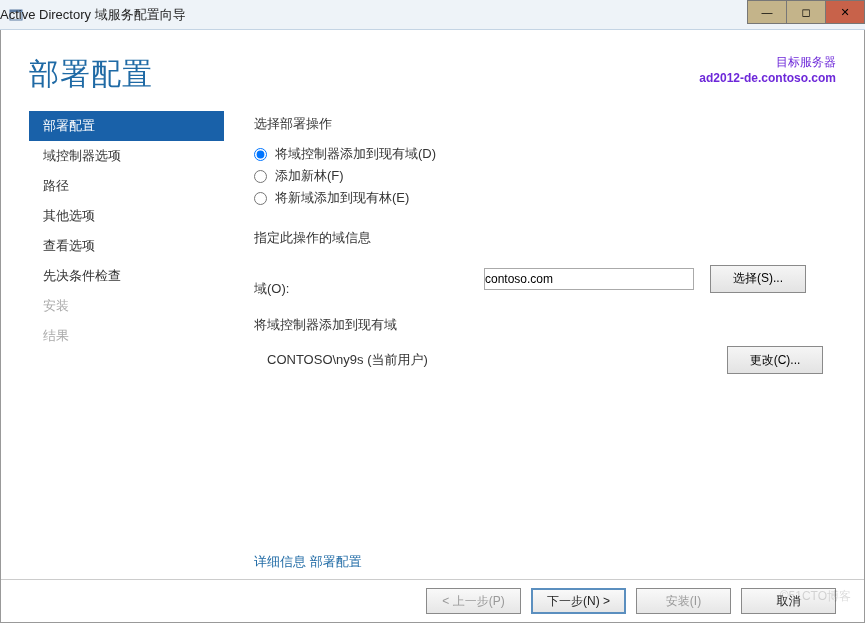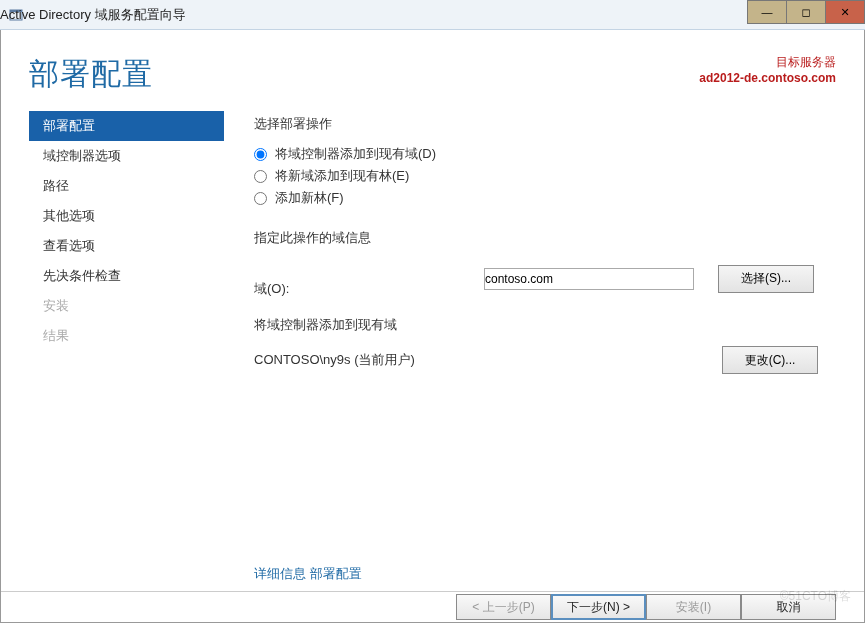--- a/index.html
+++ b/index.html
@@ -70,21 +70,21 @@
   }
   .page-title {
     font-size: 30px;
     color: #1f6aa5;
     font-weight: 300;
     letter-spacing: 1px;
   }
   .target {
     margin-left: auto;
     text-align: right;
-    color: #b91c1c;
+    color: #6d28d9;
     font-size: 12px;
     line-height: 1.35;
   }
   .target .srv { font-weight: bold; }
 
   .middle {
     display: flex;
     flex: 1 1 auto;
     padding: 0 28px 0 28px;
     overflow: hidden;
@@ -129,48 +129,50 @@
   .field-label { width: 230px; margin-top: 21px; }
   .txt {
     width: 210px;
     height: 22px;
     border: 1px solid #aaa;
     padding: 2px 0;
     font-size: 12px;
     font-family: inherit;
   }
   .action-btn {
-    margin-left: 24px;
+    margin-left: 16px;
     width: 96px;
     height: 28px;
     background: linear-gradient(#f5f5f5,#e3e3e3);
     border: 1px solid #8a8a8a;
     font-size: 12px;
     font-family: inherit;
   }
   .cred-row {
     display: flex;
     align-items: center;
     margin-top: 6px;
+    justify-content: center;
   }
   .cred-text { width: 444px; }
   .more-link {
     position: absolute;
     bottom: 8px;
     left: 30px;
     color: #1f6aa5;
     font-size: 13px;
   }
   .more-link a { color: #1f6aa5; text-decoration: none; }
 
   .footer {
     border-top: 1px solid #ccc;
-    padding: 2px 28px;
+    padding: 8px 28px;
     display: flex;
     justify-content: flex-end;
+    gap: 10px;
   }
   .footer button {
     min-width: 95px;
     height: 26px;
     background: linear-gradient(#f9f9f9,#e6e6e6);
     border: 1px solid #8a8a8a;
     font-size: 12px;
     font-family: inherit;
     color: #222;
   }
@@ -234,25 +236,25 @@
 
       <div class="section-hdr">选择部署操作</div>
 
       <div class="radiogroup">
         <label class="radio-row">
           <input type="radio" name="op" checked="" style="">
           <span>将域控制器添加到现有域(D)</span>
         </label>
         <label class="radio-row">
           <input type="radio" name="op" style="">
-          <span>将新域添加到现有林(E)</span>
+          <span>添加新林(F)</span>
         </label>
         <label class="radio-row">
           <input type="radio" name="op" style="">
-          <span>添加新林(F)</span>
+          <span>将新域添加到现有林(E)</span>
         </label>
       </div>
 
       <div class="section-hdr">指定此操作的域信息</div>
 
       <div class="field-row">
         <div class="field-label">域(O):</div>
         <input class="txt" type="text" value="contoso.com" style="">
         <button class="action-btn">选择(S)...</button>
       </div>

